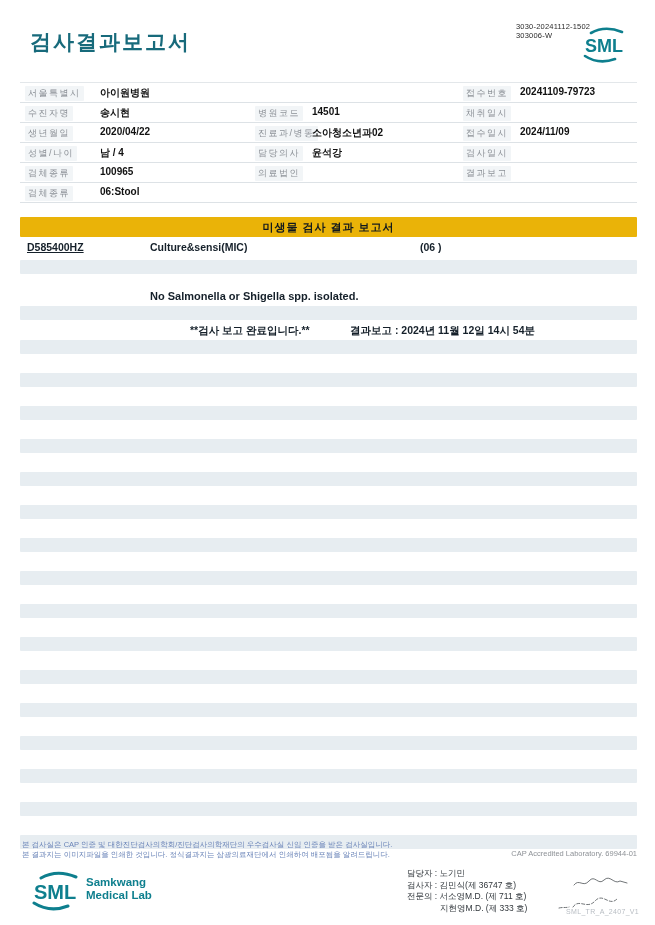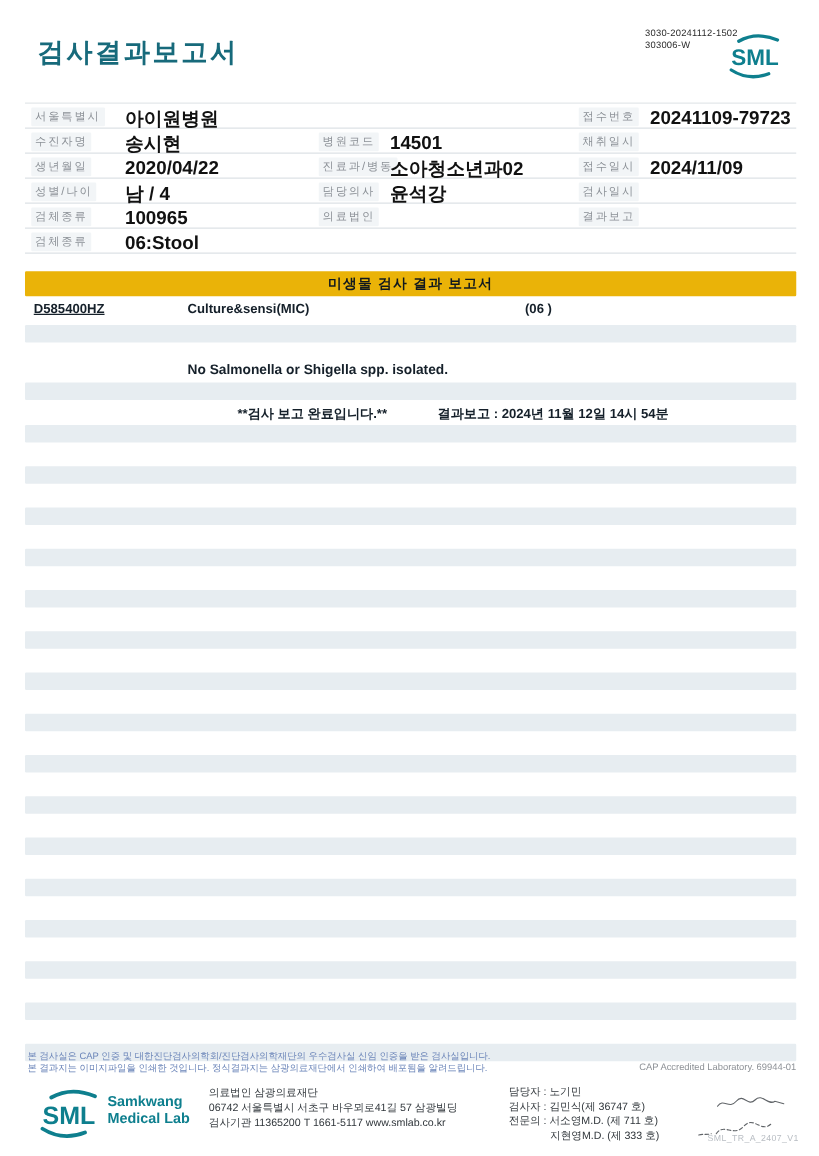--- a/index.html
+++ b/index.html
@@ -24,21 +24,21 @@
   
   .info-table {
     position:absolute; top:82px; left:20px; width:617px;
     border-top:1px solid #e3e7ea;
   }
   .info-row { position:relative; height:20px; border-bottom:1px solid #dde2e6; }
   .info-label {
     position:absolute; top:3px; font-size:9px; color:#8b9096;
     letter-spacing:1.5px; background:#f2f5f7; padding:1px 3px; border-radius:1px;
   }
-  .info-value { position:absolute; top:3px; font-size:15px; font-weight:bold; color:#111; }
+  .info-value { position:absolute; top:3px; font-size:10px; font-weight:bold; color:#111; }
   .l1 { left:5px; }  .v1 { left:80px; }
   .l2 { left:235px; } .v2 { left:292px; }
   .l3 { left:443px; } .v3 { left:500px; }
 
   
   .results { position:absolute; top:217px; left:20px; width:617px; }
   .results-header {
     height:20px; background:#eab308; text-align:center;
     font-size:11px; font-weight:bold; color:#10181e; line-height:20px;
     letter-spacing:1px; border-radius:1px;
@@ -200,25 +200,20 @@
     <div class="footer-logo">
       <svg width="52" height="46" viewBox="0 0 52 46">
         <path d="M11 10 Q 27 1 46 9" fill="none" stroke="#0e7f8e" stroke-width="3" stroke-linecap="round"></path>
         <text x="4" y="31" font-size="20" font-weight="bold" fill="#0e7f8e">SML</text>
         <path d="M4 35 Q 20 45 38 38" fill="none" stroke="#0e7f8e" stroke-width="3" stroke-linecap="round"></path>
       </svg>
     </div>
     <div class="footer-brand">
       <div>Samkwang</div>
       <div>Medical Lab</div>
-    </div>
-    <div class="footer-address">
-      <div>의료법인 삼광의료재단</div>
-      <div>06742 서울특별시 서초구 바우뫼로41길 57 삼광빌딩</div>
-      <div>검사기관 11365200 T 1661-5117 www.smlab.co.kr</div>
     </div>
     <div class="footer-staff">
       <span class="sig1">
         <svg width="58" height="14" viewBox="0 0 58 14">
           <path d="M2 9 C 7 2, 11 12, 17 5 S 26 10, 32 4 S 42 9, 48 5 L 55 7" fill="none" stroke="#606468" stroke-width="0.9" stroke-linecap="round"></path>
         </svg>
       </span>
       <span class="sig2">
         <svg width="62" height="18" viewBox="0 0 62 18">
           <path d="M2 13 C 6 12, 9 13, 12 12 M16 12 C 22 3, 30 15, 38 6 S 52 12, 60 4" fill="none" stroke="#606468" stroke-width="0.9" stroke-linecap="round" stroke-dasharray="3 2"></path>

